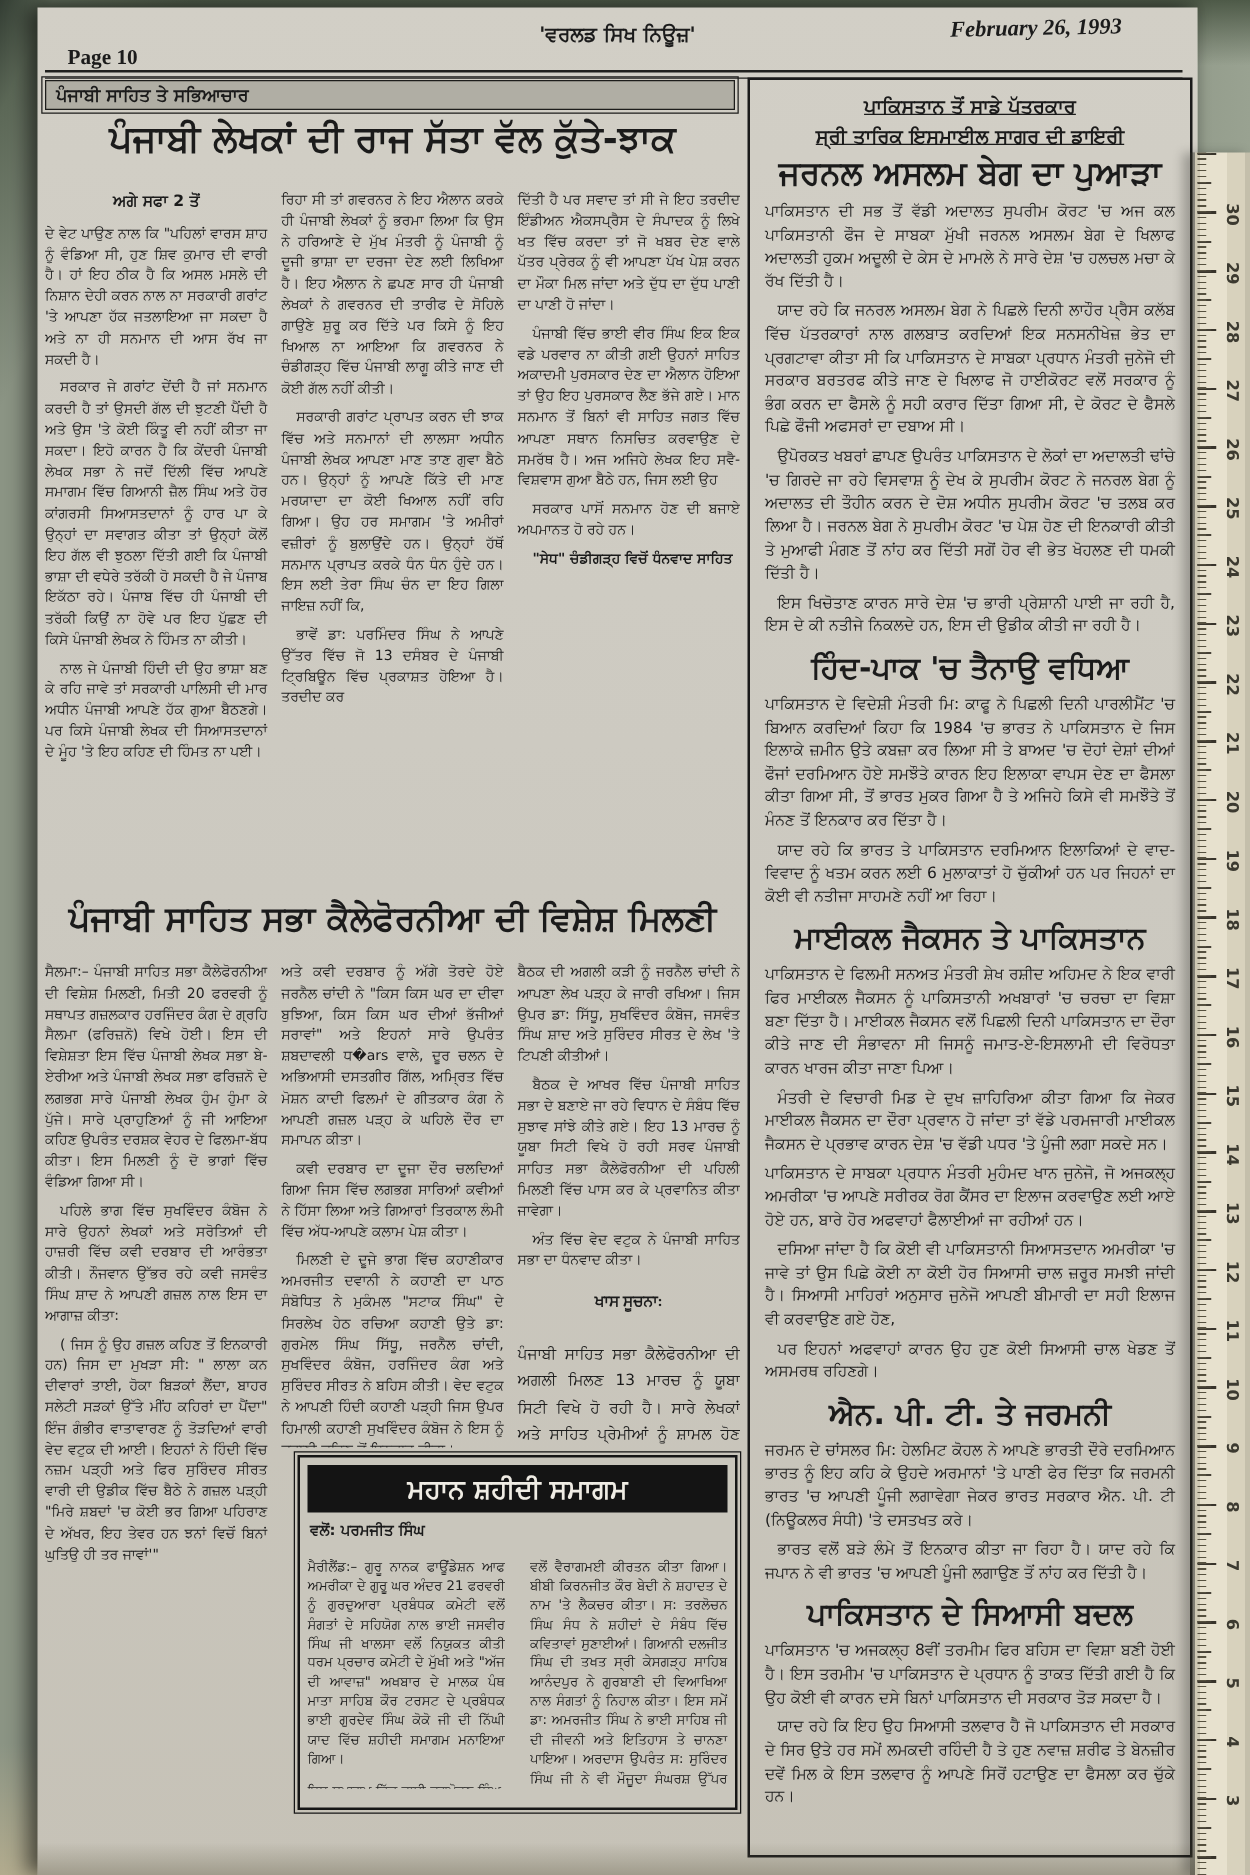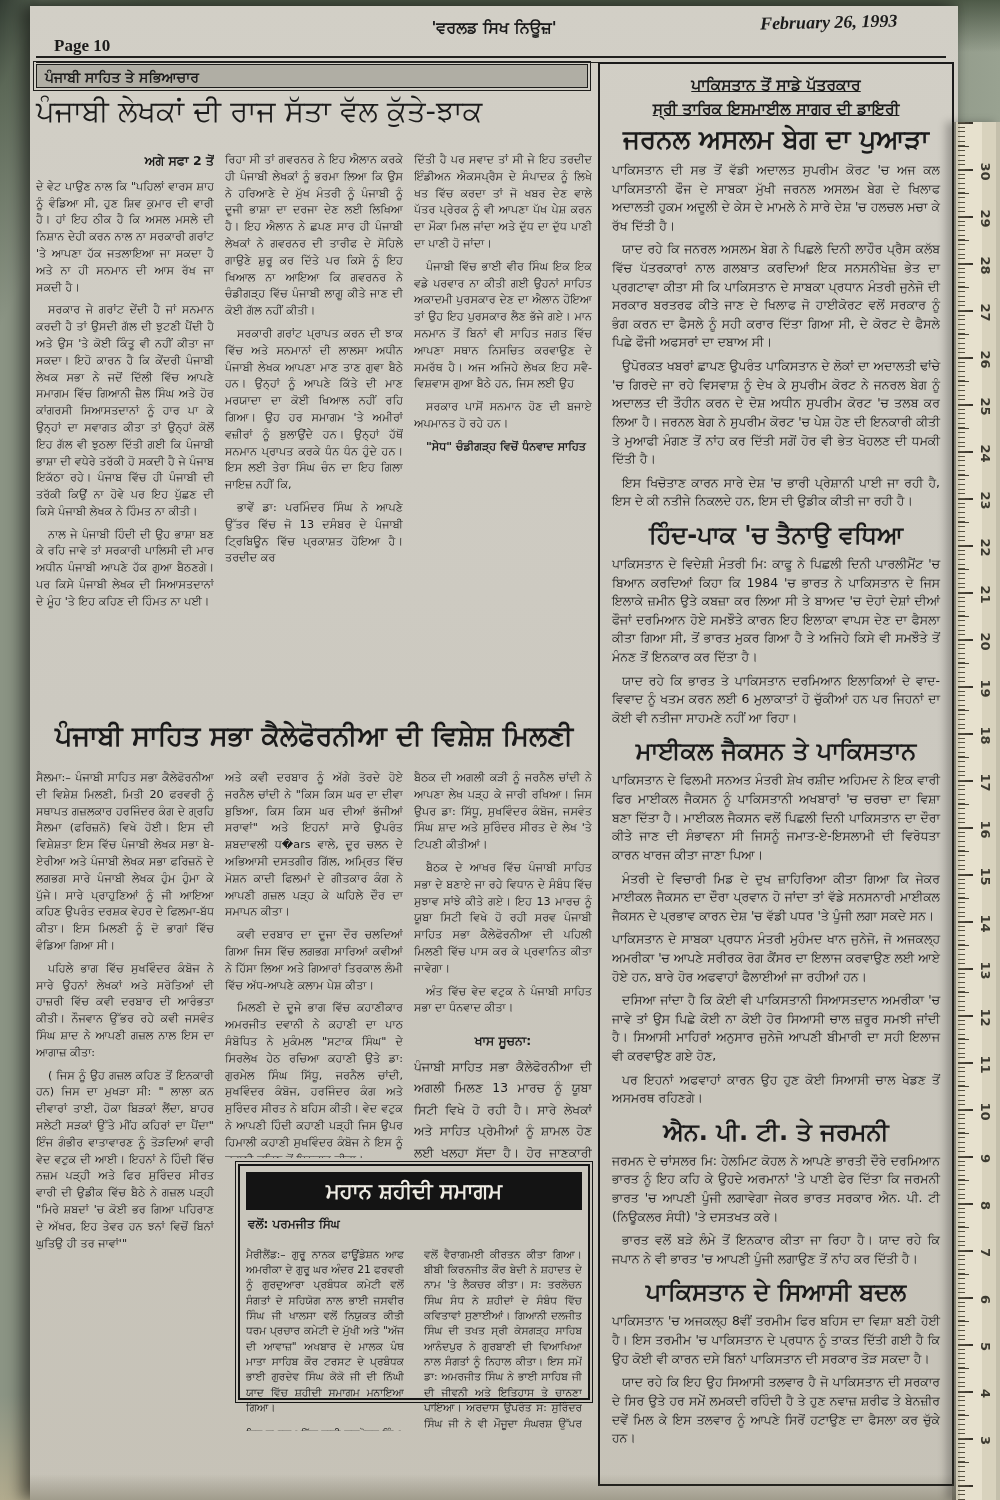--- a/index.html
+++ b/index.html
@@ -23,36 +23,36 @@
     background:linear-gradient(0deg,rgba(90,85,60,.35),rgba(90,85,60,0));pointer-events:none;}
   
   .pgnum{position:absolute;left:24px;top:30px;font-family:"Liberation Serif",serif;font-weight:bold;font-size:17px;}
   .masthead{position:absolute;left:0;top:12px;width:100%;text-align:center;font-weight:bold;font-size:16px;}
   .dateline{position:absolute;right:60px;top:6px;font-family:"Liberation Serif",serif;font-style:italic;font-weight:bold;font-size:18px;transform:rotate(-1.2deg);}
   .dblrule{position:absolute;left:6px;right:12px;top:50px;height:4px;border-top:2px solid #20201e;border-bottom:1px solid #20201e;}
   
   .kicker{position:absolute;left:6px;top:58px;width:552px;height:24px;background:#b0aea4;
     border:1px solid #1d1d1b;outline:1px solid #1d1d1b;outline-offset:2px;
     font-weight:bold;font-size:14px;line-height:24px;padding-left:8px;box-sizing:border-box;}
-  .head1{position:absolute;left:6px;top:90px;width:556px;text-align:left;font-weight:normal;font-size:29px;line-height:1.1;}
+  .head1{position:absolute;left:6px;top:90px;width:556px;text-align:center;font-weight:bold;font-size:29px;line-height:1.1;}
   .cols{position:absolute;display:flex;gap:11px;}
   .cols .col{width:178px;font-size:11.2px;line-height:1.5;text-align:justify;overflow:hidden;}
   .col p{margin:0 0 6px 0;text-indent:12px;}
   .col p:first-child{text-indent:0;}
   .cols1{left:6px;top:146px;width:556px;height:560px;}
   .cols1 .col{height:560px;}
-  .contd{font-weight:bold;font-size:12.5px;text-align:right;margin:0 0 8px 0;}
+  .contd{font-weight:bold;font-size:12.5px;text-align:center;margin:0 0 8px 0;}
   .head2{position:absolute;left:6px;top:714px;width:556px;text-align:center;font-weight:bold;font-size:27px;}
   .cols2{left:6px;top:764px;width:556px;}
   .c2a{height:714px;} .c2b{height:388px;} .c2c{height:388px;}
   .endnote{font-weight:bold;}
   .notice{margin-top:14px;font-size:12.3px;line-height:1.75;text-align:justify;}
-  .notice .ntitle{font-weight:bold;text-align:center;margin-bottom:4px;}
-  
-  .bbox{position:absolute;left:208px;top:1158px;width:352px;height:236px;border:2px solid #161616;
+  .notice .ntitle{font-weight:bold;text-align:center;margin-bottom:20px;font-family:Liberation Serif, serif;}
+  
+  .bbox{position:absolute;left:208px;top:1158px;width:352px;height:284px;border:2px solid #161616;
     outline:1px solid #161616;outline-offset:2px;background:#c9c6bc;box-sizing:border-box;padding:6px;}
   .bbox .btitle{background:#141414;color:#efece4;font-weight:bold;font-size:21px;text-align:center;padding:7px 0;}
   .bbox .bby{font-weight:bold;font-size:12px;margin:7px 2px 5px 2px;}
   .bbox .bcols{display:flex;gap:20px;}
   .bbox .bcol{width:162px;font-size:10.6px;line-height:1.45;text-align:justify;overflow:hidden;height:195px;}
   
   .rbox{position:absolute;left:568px;top:56px;width:356px;height:1424px;border:2px solid #1a1a1a;
     box-sizing:border-box;padding:10px 12px;overflow:hidden;}
   .rk{font-weight:bold;font-size:15.5px;text-align:center;text-decoration:underline;margin:2px 0 6px 0;}
   .rhead{font-weight:bold;text-align:center;font-size:24px;margin:10px 0 6px 0;}
@@ -175,21 +175,21 @@
       <div class="rhead">ਹਿੰਦ-ਪਾਕ 'ਚ ਤੈਨਾਉ ਵਧਿਆ</div>
       <div>
           <p>ਪਾਕਿਸਤਾਨ ਦੇ ਵਿਦੇਸ਼ੀ ਮੰਤਰੀ ਮਿ: ਕਾਫੂ ਨੇ ਪਿਛਲੀ ਦਿਨੀ ਪਾਰਲੀਮੈਂਟ 'ਚ ਬਿਆਨ ਕਰਦਿਆਂ ਕਿਹਾ ਕਿ 1984 'ਚ ਭਾਰਤ ਨੇ ਪਾਕਿਸਤਾਨ ਦੇ ਜਿਸ ਇਲਾਕੇ ਜ਼ਮੀਨ ਉਤੇ ਕਬਜ਼ਾ ਕਰ ਲਿਆ ਸੀ ਤੇ ਬਾਅਦ 'ਚ ਦੋਹਾਂ ਦੇਸ਼ਾਂ ਦੀਆਂ ਫੌਜਾਂ ਦਰਮਿਆਨ ਹੋਏ ਸਮਝੌਤੇ ਕਾਰਨ ਇਹ ਇਲਾਕਾ ਵਾਪਸ ਦੇਣ ਦਾ ਫੈਸਲਾ ਕੀਤਾ ਗਿਆ ਸੀ, ਤੋਂ ਭਾਰਤ ਮੁਕਰ ਗਿਆ ਹੈ ਤੇ ਅਜਿਹੇ ਕਿਸੇ ਵੀ ਸਮਝੌਤੇ ਤੋਂ ਮੰਨਣ ਤੋਂ ਇਨਕਾਰ ਕਰ ਦਿੱਤਾ ਹੈ।</p>
           <p>ਯਾਦ ਰਹੇ ਕਿ ਭਾਰਤ ਤੇ ਪਾਕਿਸਤਾਨ ਦਰਮਿਆਨ ਇਲਾਕਿਆਂ ਦੇ ਵਾਦ-ਵਿਵਾਦ ਨੂੰ ਖਤਮ ਕਰਨ ਲਈ 6 ਮੁਲਾਕਾਤਾਂ ਹੋ ਚੁੱਕੀਆਂ ਹਨ ਪਰ ਜਿਹਨਾਂ ਦਾ ਕੋਈ ਵੀ ਨਤੀਜਾ ਸਾਹਮਣੇ ਨਹੀਂ ਆ ਰਿਹਾ।</p>
         </div>
     </div>
     <div class="rsec">
       <div class="rhead">ਮਾਈਕਲ ਜੈਕਸਨ ਤੇ ਪਾਕਿਸਤਾਨ</div>
       <div>
           <p>ਪਾਕਿਸਤਾਨ ਦੇ ਫਿਲਮੀ ਸਨਅਤ ਮੰਤਰੀ ਸ਼ੇਖ ਰਸ਼ੀਦ ਅਹਿਮਦ ਨੇ ਇਕ ਵਾਰੀ ਫਿਰ ਮਾਈਕਲ ਜੈਕਸਨ ਨੂੰ ਪਾਕਿਸਤਾਨੀ ਅਖਬਾਰਾਂ 'ਚ ਚਰਚਾ ਦਾ ਵਿਸ਼ਾ ਬਣਾ ਦਿੱਤਾ ਹੈ। ਮਾਈਕਲ ਜੈਕਸਨ ਵਲੋਂ ਪਿਛਲੀ ਦਿਨੀ ਪਾਕਿਸਤਾਨ ਦਾ ਦੌਰਾ ਕੀਤੇ ਜਾਣ ਦੀ ਸੰਭਾਵਨਾ ਸੀ ਜਿਸਨੂੰ ਜਮਾਤ-ਏ-ਇਸਲਾਮੀ ਦੀ ਵਿਰੋਧਤਾ ਕਾਰਨ ਖਾਰਜ ਕੀਤਾ ਜਾਣਾ ਪਿਆ।</p>
-          <p>ਮੰਤਰੀ ਦੇ ਵਿਚਾਰੀ ਮਿਡ ਦੇ ਦੁਖ ਜ਼ਾਹਿਰਿਆ ਕੀਤਾ ਗਿਆ ਕਿ ਜੇਕਰ ਮਾਈਕਲ ਜੈਕਸਨ ਦਾ ਦੌਰਾ ਪ੍ਰਵਾਨ ਹੋ ਜਾਂਦਾ ਤਾਂ ਵੱਡੇ ਸਨਸਨਾਰੀ ਮਾਈਕਲ ਜੈਕਸਨ ਦੇ ਪ੍ਰਭਾਵ ਕਾਰਨ ਦੇਸ਼ 'ਚ ਵੱਡੀ ਪਧਰ 'ਤੇ ਪੂੰਜੀ ਲਗਾ ਸਕਦੇ ਸਨ।</p>
+          <p>ਮੰਤਰੀ ਦੇ ਵਿਚਾਰੀ ਮਿਡ ਦੇ ਦੁਖ ਜ਼ਾਹਿਰਿਆ ਕੀਤਾ ਗਿਆ ਕਿ ਜੇਕਰ ਮਾਈਕਲ ਜੈਕਸਨ ਦਾ ਦੌਰਾ ਪ੍ਰਵਾਨ ਹੋ ਜਾਂਦਾ ਤਾਂ ਵੱਡੇ ਪਰਮਜਾਰੀ ਮਾਈਕਲ ਜੈਕਸਨ ਦੇ ਪ੍ਰਭਾਵ ਕਾਰਨ ਦੇਸ਼ 'ਚ ਵੱਡੀ ਪਧਰ 'ਤੇ ਪੂੰਜੀ ਲਗਾ ਸਕਦੇ ਸਨ।</p>
         </div>
     </div>
     <div class="rsec">
       <div>
           <p>ਪਾਕਿਸਤਾਨ ਦੇ ਸਾਬਕਾ ਪ੍ਰਧਾਨ ਮੰਤਰੀ ਮੁਹੰਮਦ ਖਾਨ ਜੁਨੇਜੋ, ਜੋ ਅਜਕਲ੍ਹ ਅਮਰੀਕਾ 'ਚ ਆਪਣੇ ਸਰੀਰਕ ਰੋਗ ਕੈਂਸਰ ਦਾ ਇਲਾਜ ਕਰਵਾਉਣ ਲਈ ਆਏ ਹੋਏ ਹਨ, ਬਾਰੇ ਹੋਰ ਅਫਵਾਹਾਂ ਫੈਲਾਈਆਂ ਜਾ ਰਹੀਆਂ ਹਨ।</p>
           <p>ਦਸਿਆ ਜਾਂਦਾ ਹੈ ਕਿ ਕੋਈ ਵੀ ਪਾਕਿਸਤਾਨੀ ਸਿਆਸਤਦਾਨ ਅਮਰੀਕਾ 'ਚ ਜਾਵੇ ਤਾਂ ਉਸ ਪਿਛੇ ਕੋਈ ਨਾ ਕੋਈ ਹੋਰ ਸਿਆਸੀ ਚਾਲ ਜ਼ਰੂਰ ਸਮਝੀ ਜਾਂਦੀ ਹੈ। ਸਿਆਸੀ ਮਾਹਿਰਾਂ ਅਨੁਸਾਰ ਜੁਨੇਜੋ ਆਪਣੀ ਬੀਮਾਰੀ ਦਾ ਸਹੀ ਇਲਾਜ ਵੀ ਕਰਵਾਉਣ ਗਏ ਹੋਣ,</p>
           <p>ਪਰ ਇਹਨਾਂ ਅਫਵਾਹਾਂ ਕਾਰਨ ਉਹ ਹੁਣ ਕੋਈ ਸਿਆਸੀ ਚਾਲ ਖੇਡਣ ਤੋਂ ਅਸਮਰਥ ਰਹਿਣਗੇ।</p>
         </div>
     </div>
     <div class="rsec">

